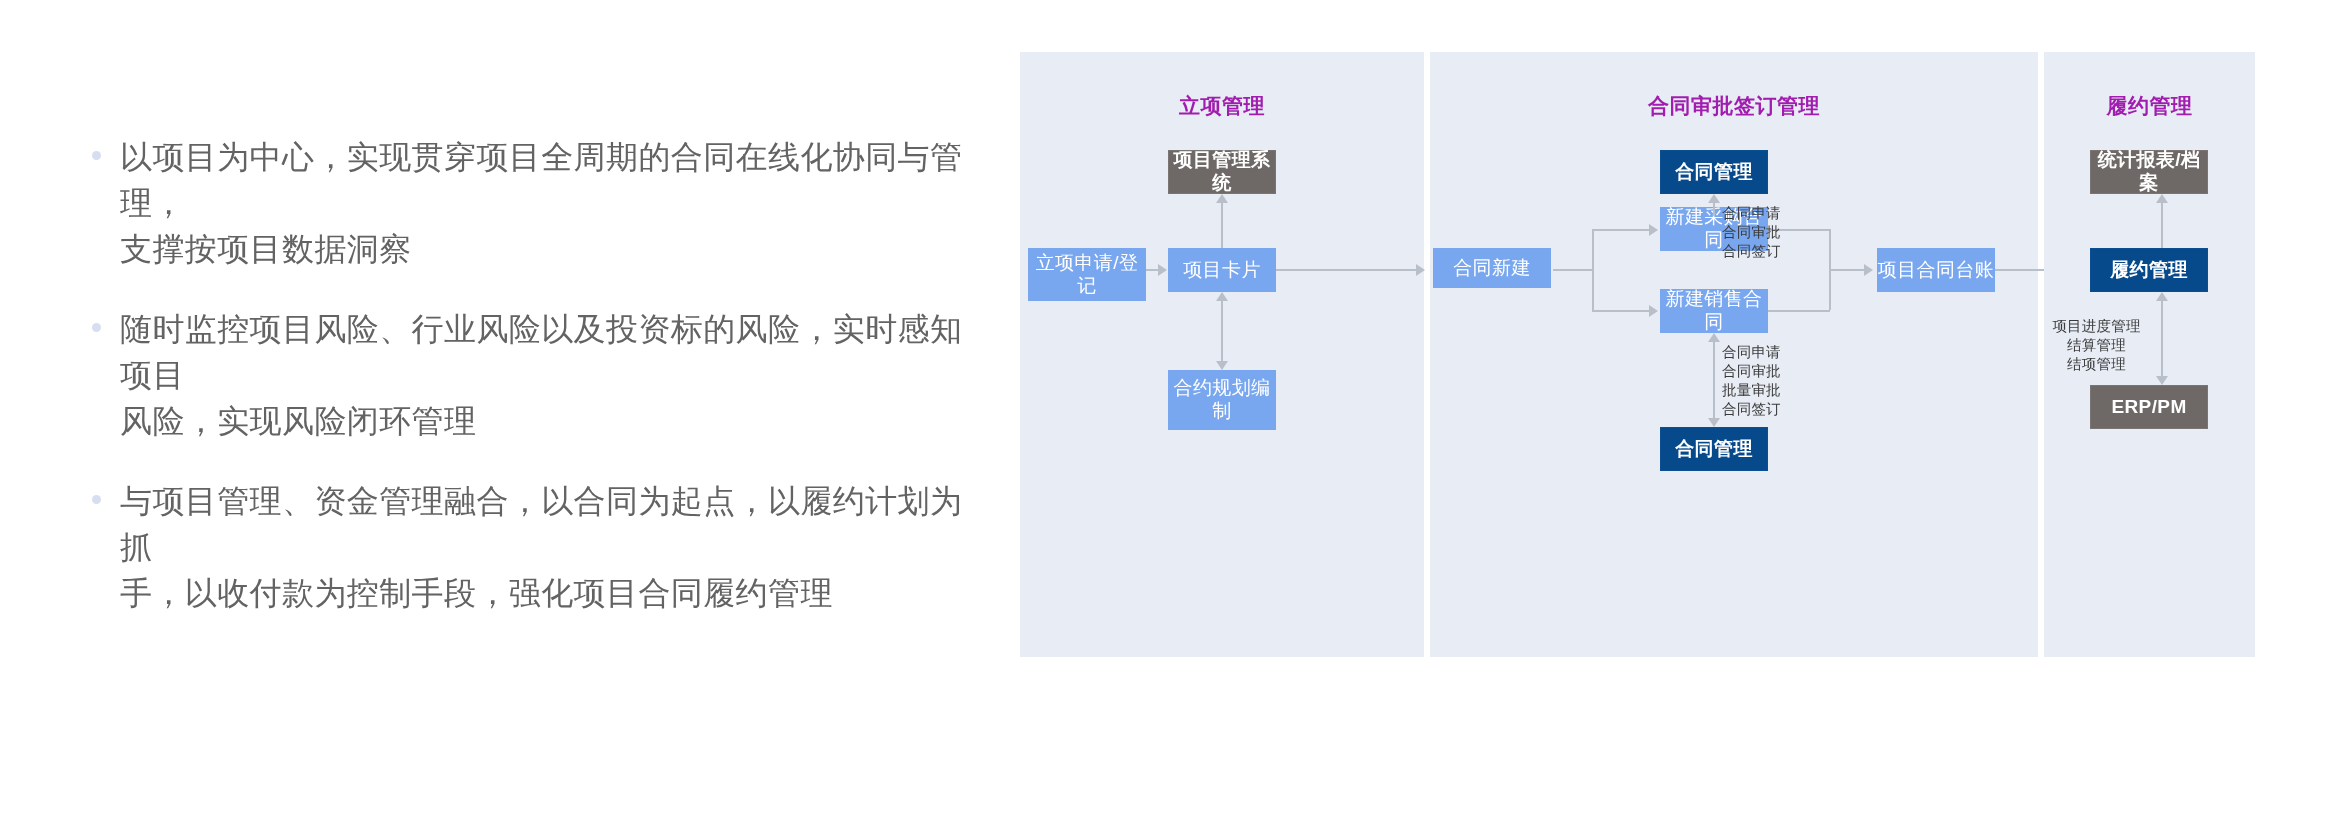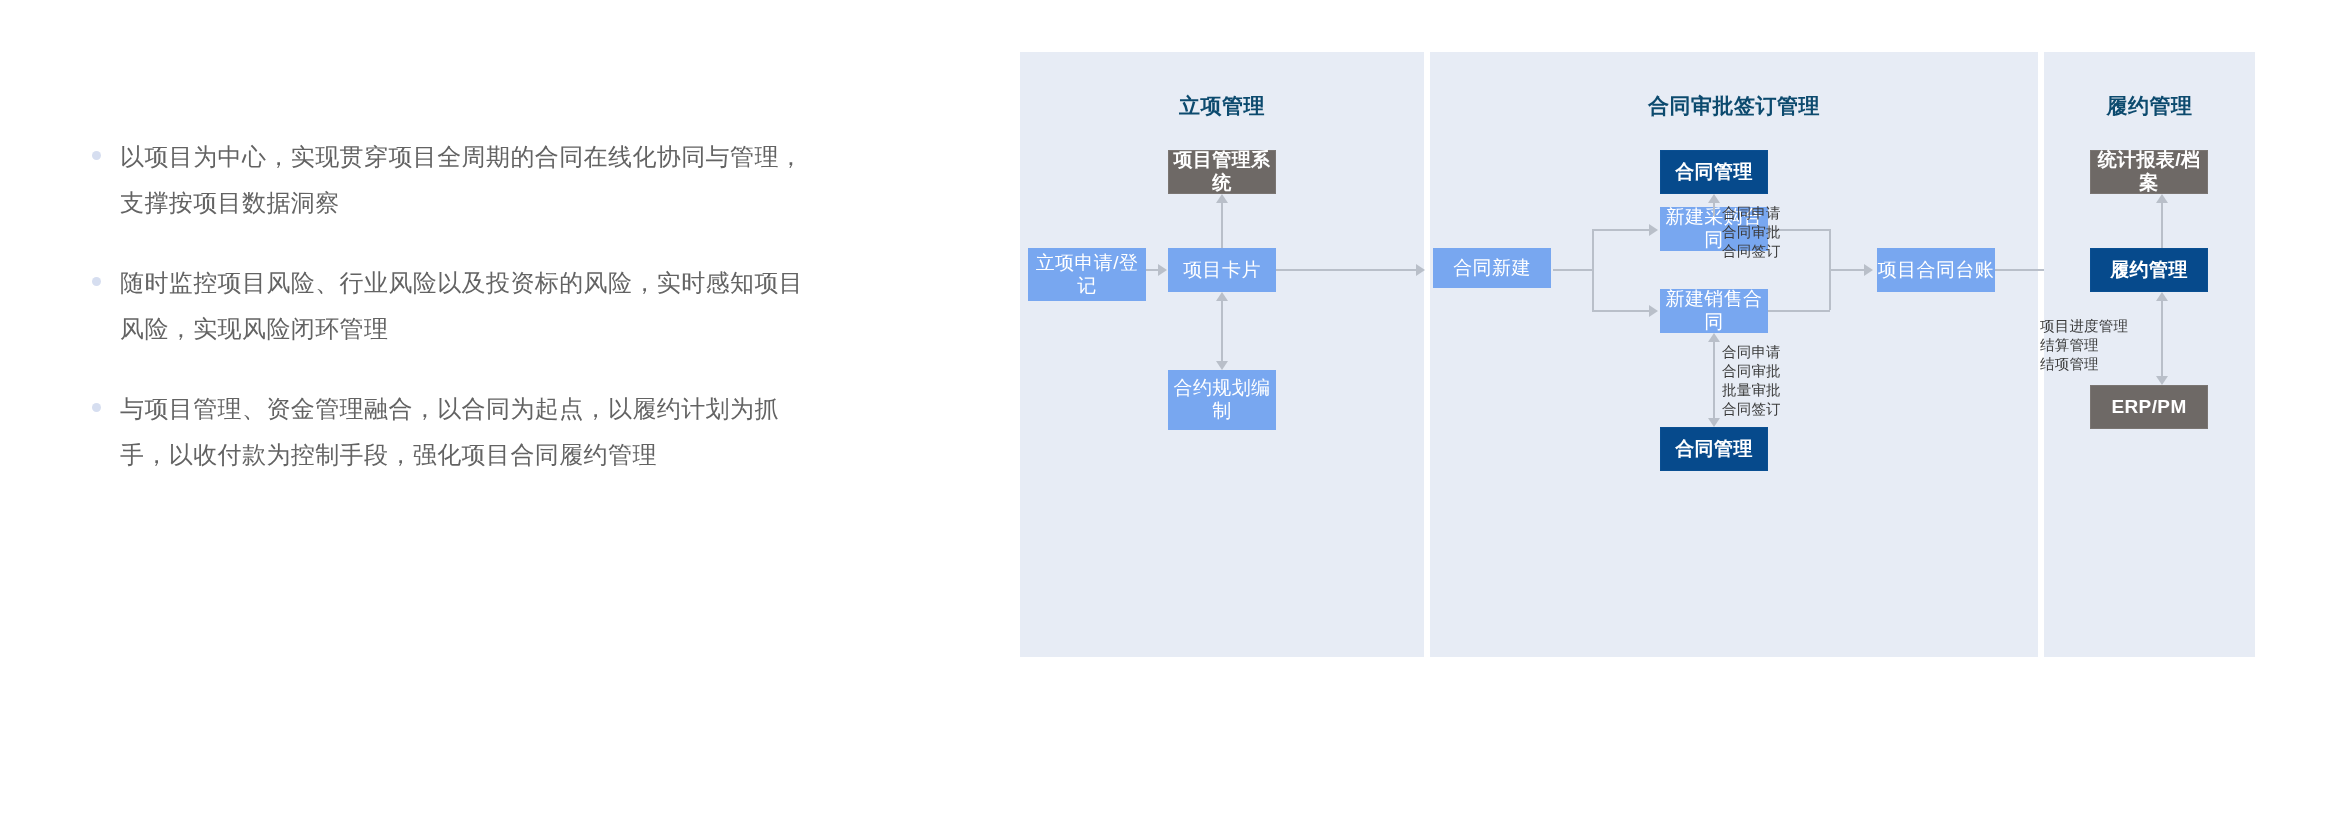--- a/index.html
+++ b/index.html
@@ -27,21 +27,21 @@
   .bullet-dot {
     flex: 0 0 auto;
     width: 9px;
     height: 9px;
     border-radius: 50%;
     background: #d6def0;
     margin-top: 17px;
     margin-right: 19px;
   }
   .bullet-text {
-    font-size: 24px;
+    font-size: 32px;
     line-height: 46px;
     color: #636363;
     letter-spacing: .4px;
     white-space: pre-line;
   }
 
   
   .diagram {
     position: absolute;
     left: 1020px;
@@ -59,21 +59,21 @@
   .panel-2 { left: 410px; width: 608px; }
   .panel-3 { left: 1024px; width: 211px; }
 
   .panel-title {
     position: absolute;
     top: 40px;
     width: 100%;
     text-align: center;
     font-size: 21px;
     font-weight: 700;
-    color: #0c4a6e;
+    color: #a21caf;
     letter-spacing: .5px;
   }
 
   .node {
     position: absolute;
     display: flex;
     align-items: center;
     justify-content: center;
     text-align: center;
     color: #ffffff;
@@ -115,21 +115,21 @@
   }
 
   .edge-label {
     position: absolute;
     font-size: 14.5px;
     line-height: 19px;
     color: #3a3a3a;
     white-space: pre-line;
     letter-spacing: .2px;
   }
-  .edge-label.right-align { text-align: left; }
+  .edge-label.right-align { text-align: center; }
 </style>
 </head>
 <body>
 
 <div class="page">
 
   <div class="bullets">
 
     <div class="bullet">
       <span class="bullet-dot"></span>

